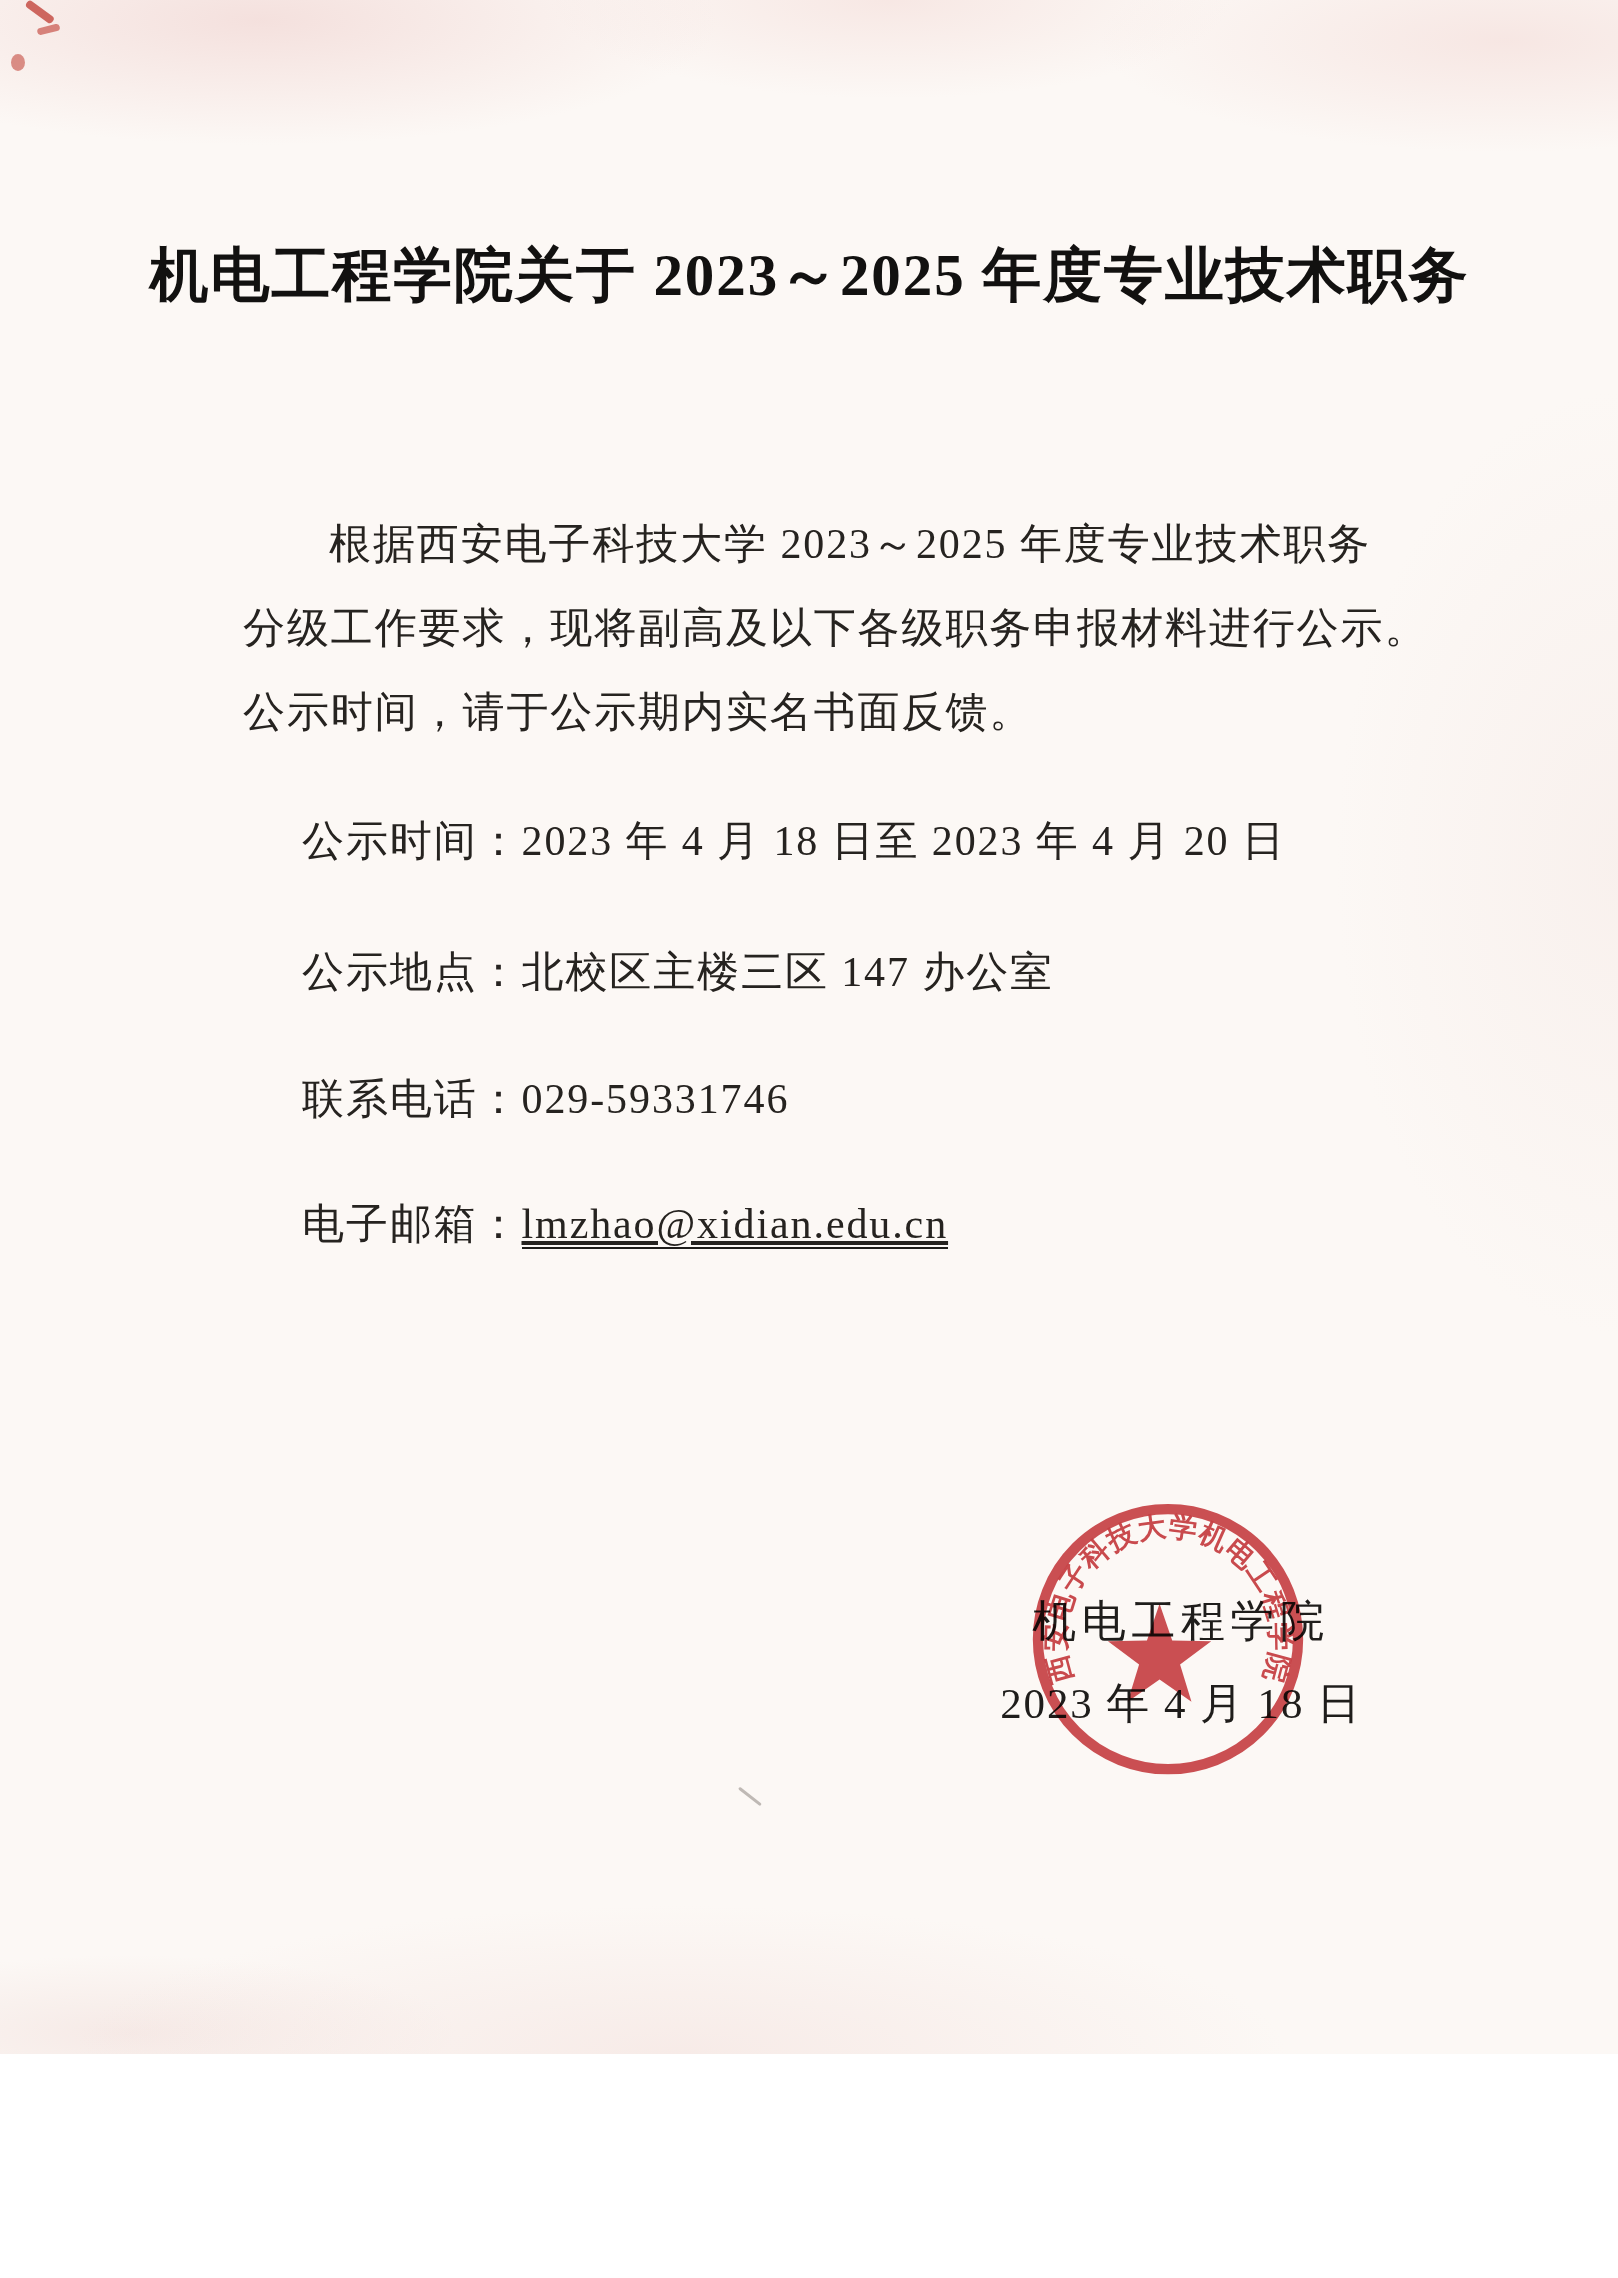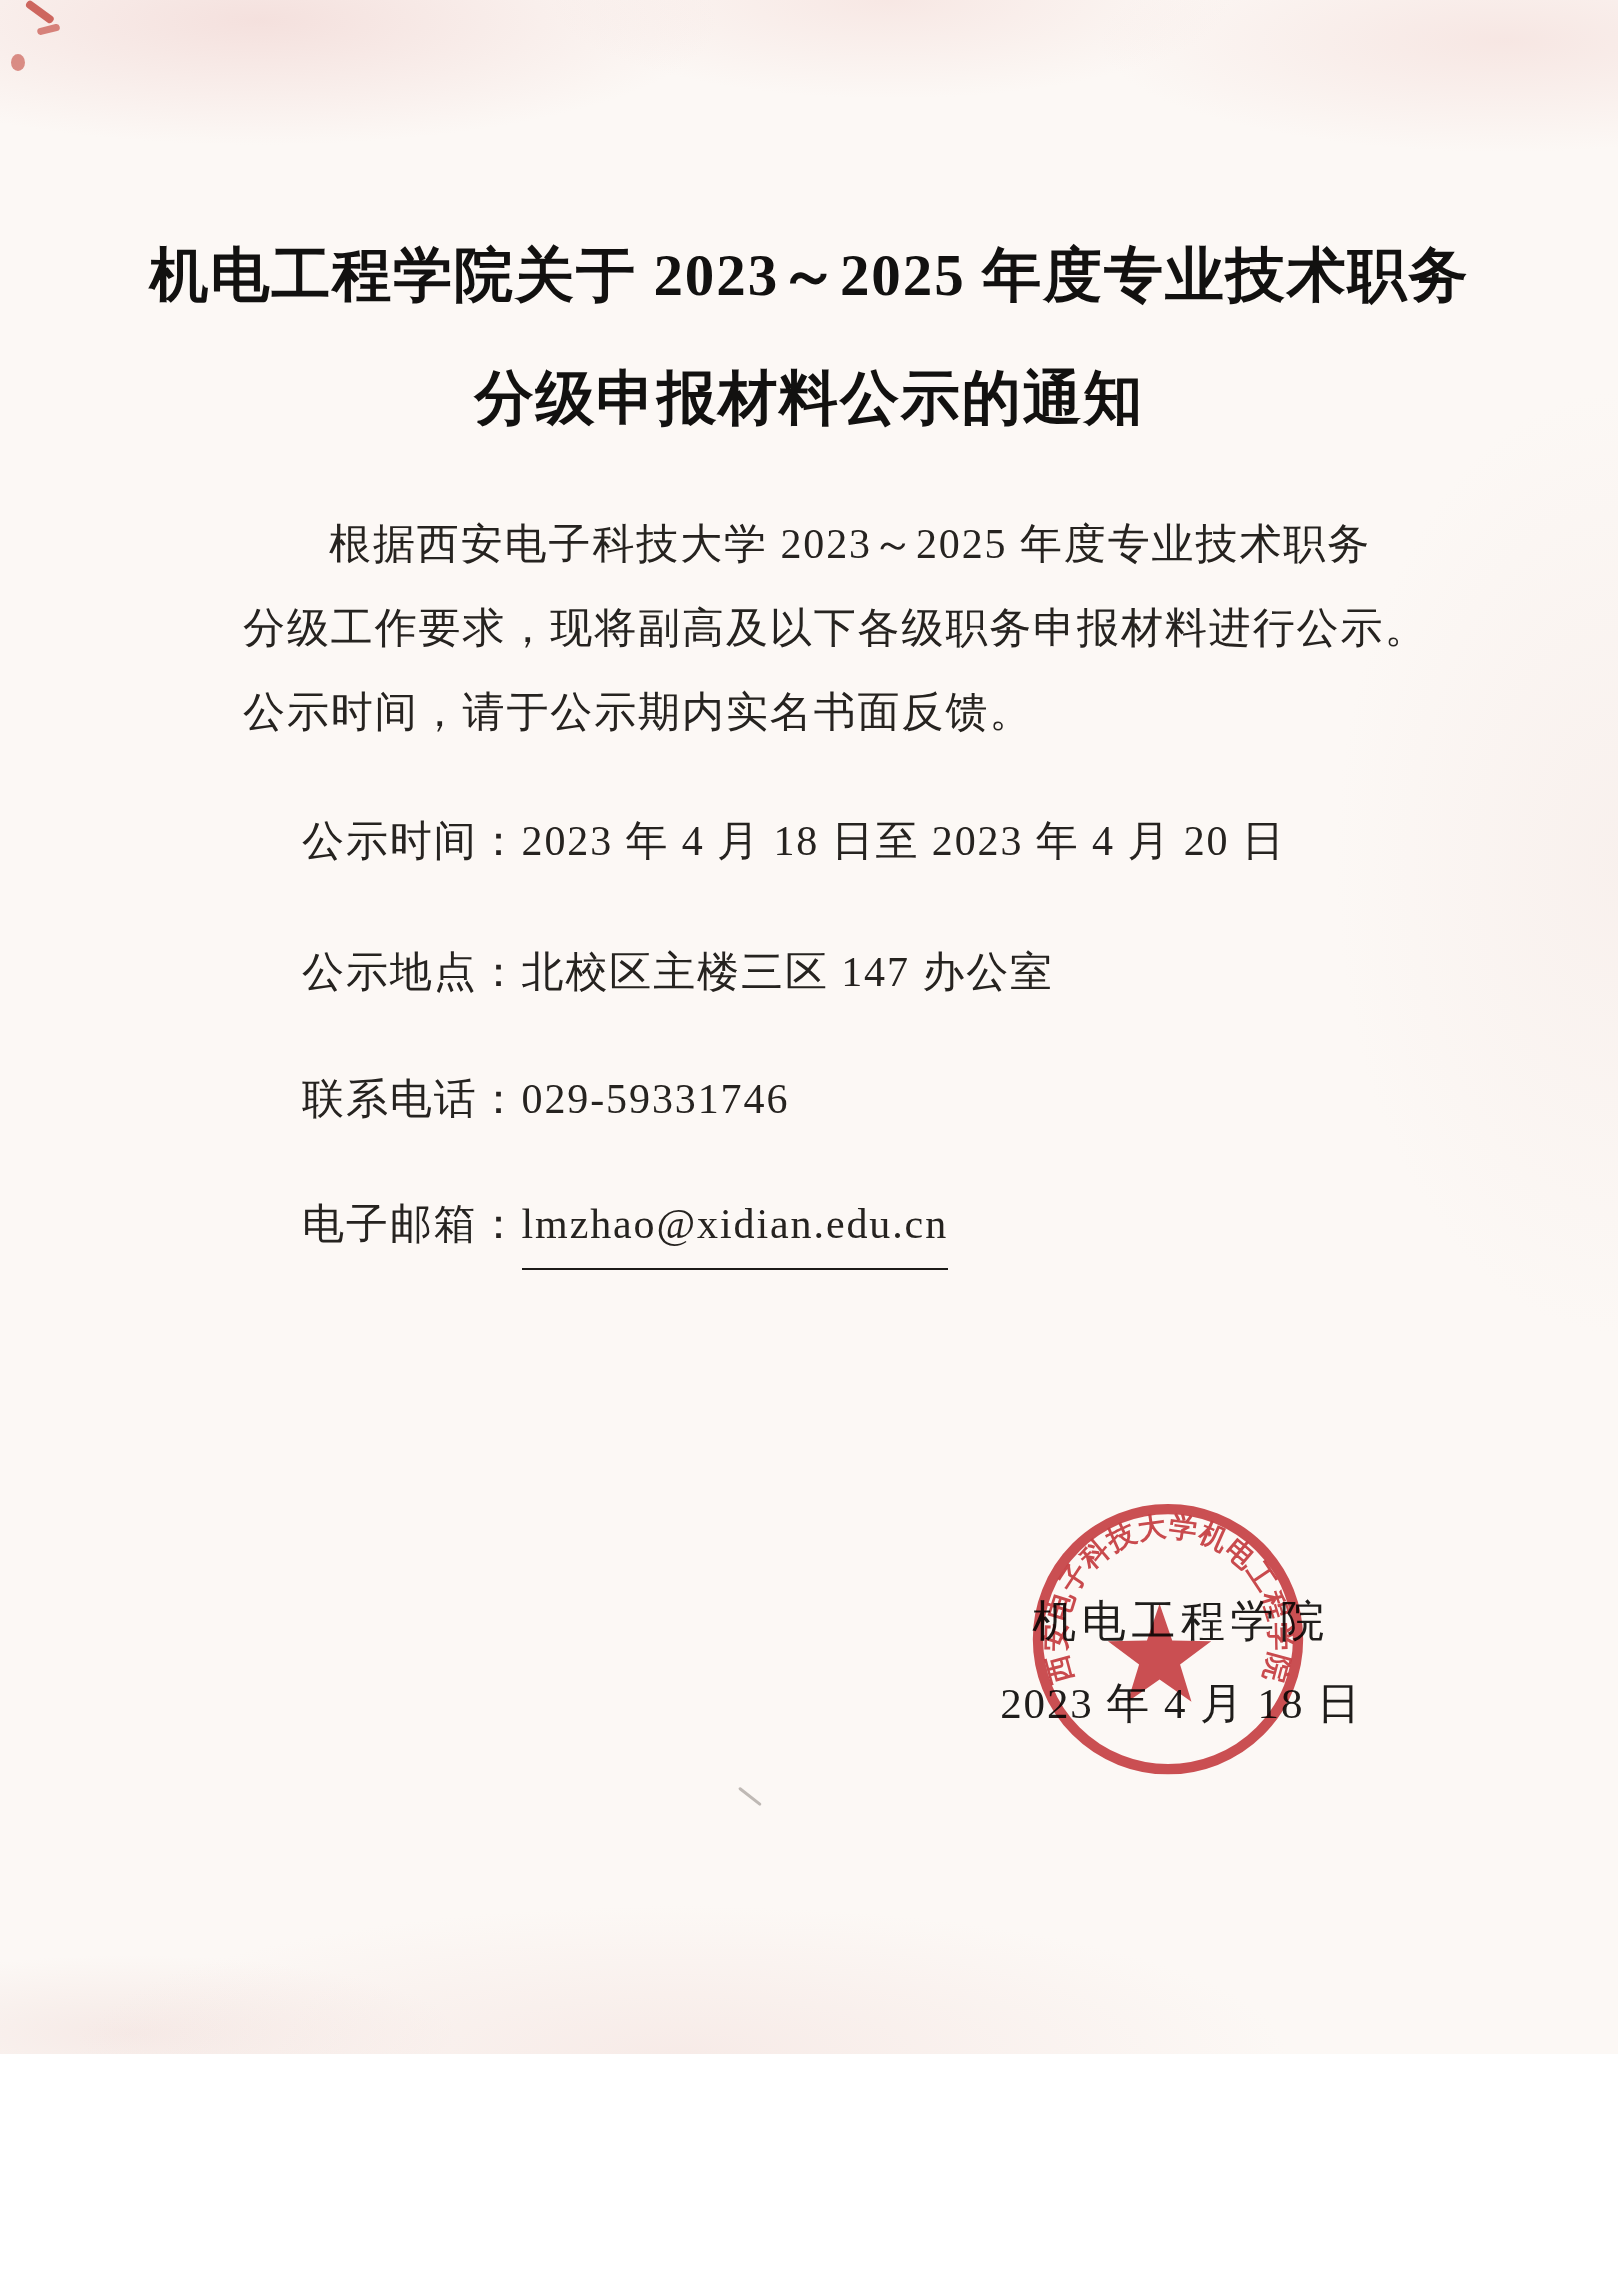--- a/index.html
+++ b/index.html
@@ -60,21 +60,22 @@
     letter-spacing: 1.9px;
     white-space: nowrap;
     color: #262320;
   }
   .info-row.r0 { top: 813px; text-align: right; }
   .info-row.r1 { top: 944px; }
   .info-row.r2 { top: 1071px; }
   .info-row.r3 { top: 1196px; }
   .info-value.underlined {
     border-bottom: 2.8px solid #1d1b19;
-    padding-bottom: 21px;
+    padding-bottom: 0;
+    text-decoration: underline;
   }
 
   .signature-block {
     position: absolute;
     left: 984px;
     width: 394px;
     text-align: center;
     font-size: 44px;
     color: #1f1d1b;
     white-space: nowrap;
@@ -108,21 +109,20 @@
 <body>
 
 <div class="page">
 
   <div class="ink-mark ink-a"></div>
   <div class="ink-mark ink-b"></div>
   <div class="ink-mark ink-c"></div>
 
   <h1 class="title">
     <span class="tline">机电工程学院关于 2023～2025 年度专业技术职务</span>
-    <span class="tline">分级申报材料公示的通知</span>
   </h1>
 
   <div class="para">
     <div class="pline indent">根据西安电子科技大学 2023～2025 年度专业技术职务</div>
     <div class="pline">分级工作要求，现将副高及以下各级职务申报材料进行公示。</div>
     <div class="pline">公示时间，请于公示期内实名书面反馈。</div>
   </div>
 
   <div class="info-row r0">
     <span class="info-label">公示时间：</span><span class="info-value">2023 年 4 月 18 日至 2023 年 4 月 20 日</span>

